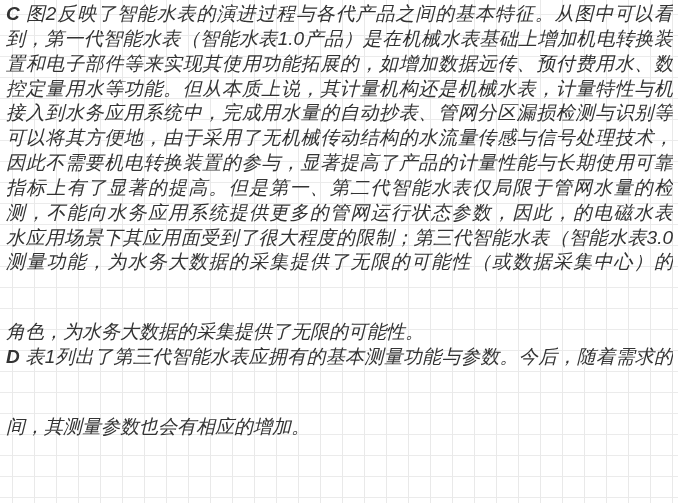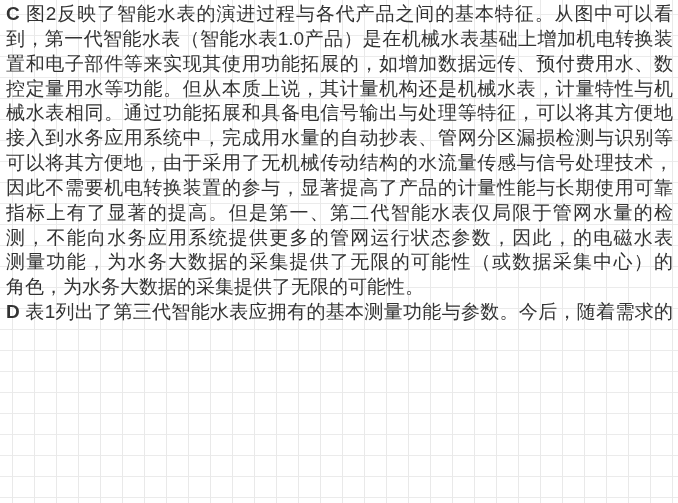--- a/index.html
+++ b/index.html
@@ -15,20 +15,21 @@
     width: 678px;
     height: 503px;
     background-color: #ffffff;
     
     background-image:
       linear-gradient(to right, #e9e9e9 1px, rgba(0,0,0,0) 1px),
       linear-gradient(to bottom, #ebebeb 1px, rgba(0,0,0,0) 1px);
     background-size: 22px 21px, 22px 21px;
     background-position: 12px 0px, 0px 14px;
     font-family: "Liberation Sans", "DejaVu Sans", sans-serif;
+    font-style: italic;
   }
   .textblock {
     position: absolute;
     left: 0;
     top: 0;
     width: 678px;
     box-sizing: border-box;
     padding: 2px 5px 0 6px;
     color: #333333;
     font-size: 19px;
@@ -37,45 +38,47 @@
     line-height: 24.85px;
     height: 24.85px;
     overflow: hidden;
     text-align: justify;
     text-align-last: justify;
     word-break: keep-all;
   }
   .line.para-end {
     text-align: center;
     text-align-last: left;
+    margin-top: 45px;
   }
   .marker {
     font-weight: 700;
     font-family: "Liberation Sans", "DejaVu Sans", sans-serif;
   }
 </style>
 </head>
 <body>
 
 <div class="page">
   <div class="textblock">
 
     <div>
       <div class="line"><span class="marker">C</span> <span>图2反映了智能水表的演进过程与各代产品之间的基本特征。从图中可以看</span></div>
       <div class="line">到，第一代智能水表（智能水表1.0产品）是在机械水表基础上增加机电转换装</div>
       <div class="line">置和电子部件等来实现其使用功能拓展的，如增加数据远传、预付费用水、数</div>
       <div class="line">控定量用水等功能。但从本质上说，其计量机构还是机械水表，计量特性与机</div>
-      <div class="line">械水表相同。通过功能拓展和具备电信号输出与处理等特征，可以将其方便地</div>
       <div class="line">接入到水务应用系统中，完成用水量的自动抄表、管网分区漏损检测与识别等</div>
       <div class="line">可以将其方便地，由于采用了无机械传动结构的水流量传感与信号处理技术，</div>
       <div class="line">因此不需要机电转换装置的参与，显著提高了产品的计量性能与长期使用可靠</div>
       <div class="line">指标上有了显著的提高。但是第一、第二代智能水表仅局限于管网水量的检</div>
       <div class="line">测，不能向水务应用系统提供更多的管网运行状态参数，因此，的电磁水表</div>
+      <div class="line">水应用场景下其应用面受到了很大程度的限制；第三代智能水表（智能水表3.0</div>
       <div class="line">测量功能，为水务大数据的采集提供了无限的可能性（或数据采集中心）的</div>
       <div class="line para-end">角色，为水务大数据的采集提供了无限的可能性。</div>
     </div>
 
     <div>
       <div class="line"><span class="marker">D</span> <span>表1列出了第三代智能水表应拥有的基本测量功能与参数。今后，随着需求的</span></div>
+      <div class="line para-end">间，其测量参数也会有相应的增加。</div>
     </div>
 
   </div>
 </div>
 
 </body></html>

